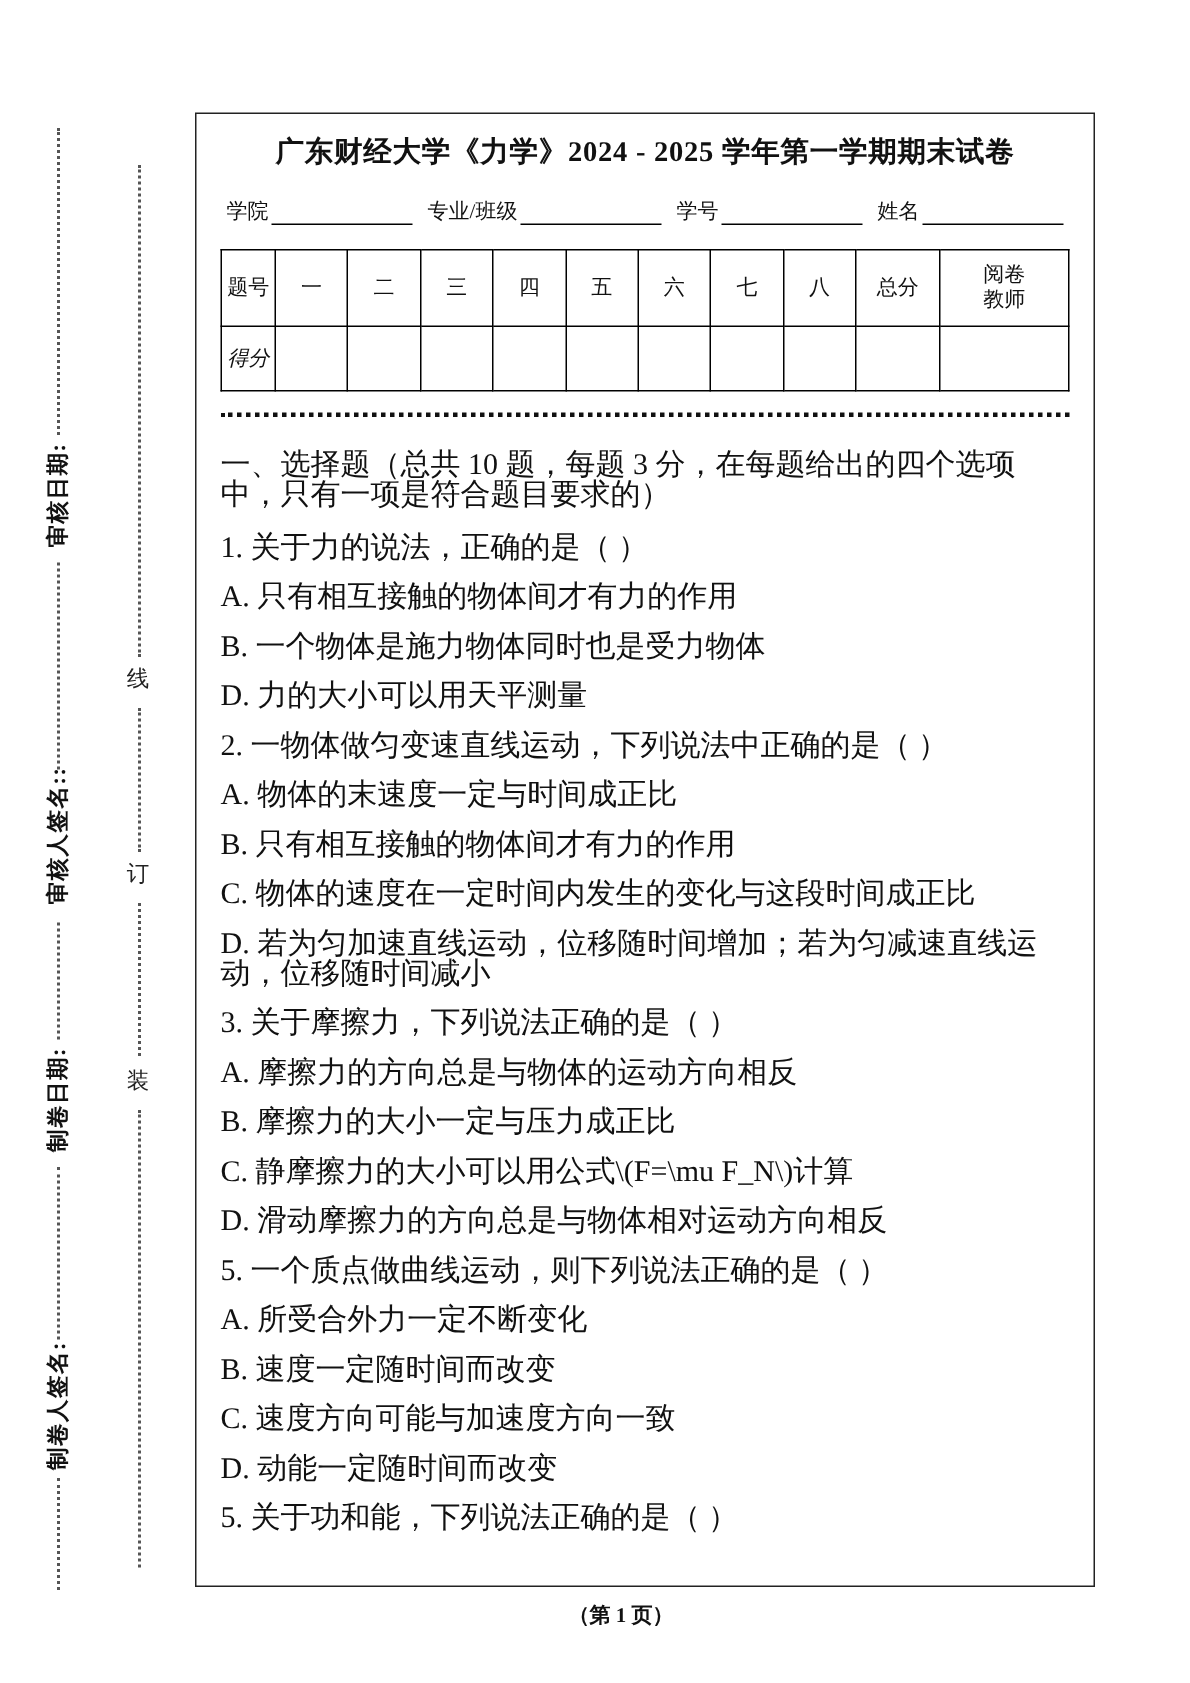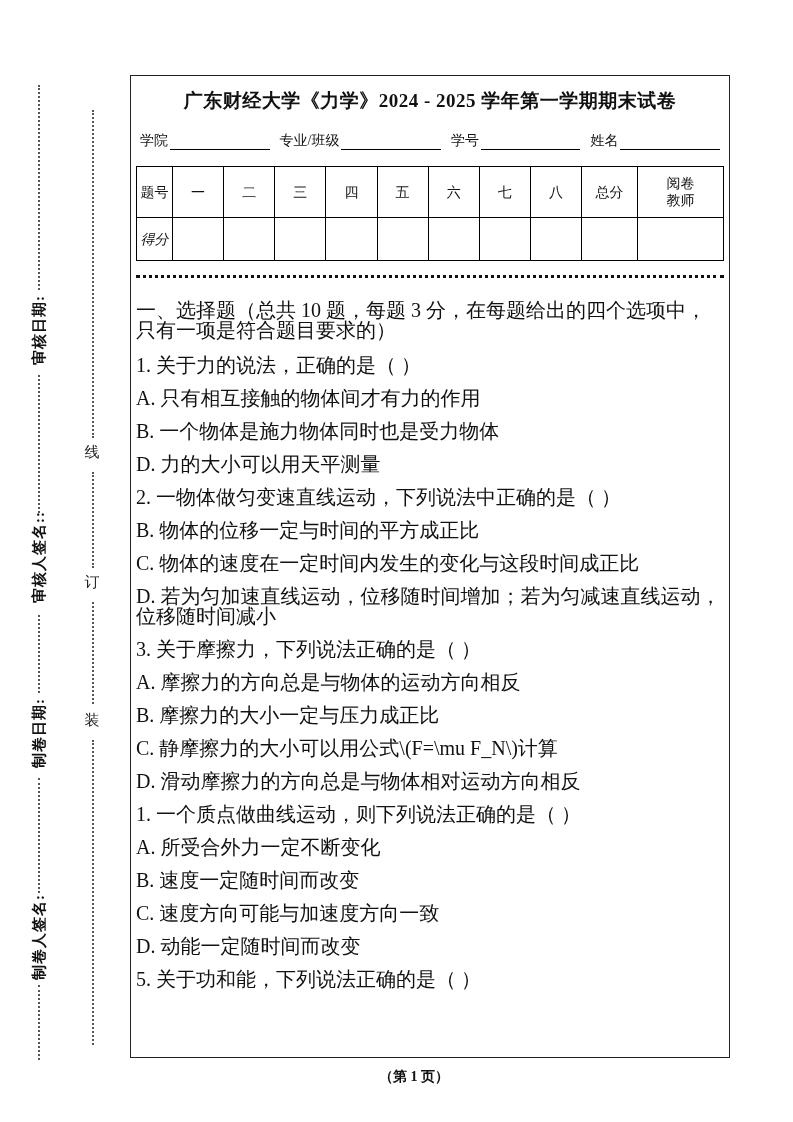--- a/index.html
+++ b/index.html
@@ -10,21 +10,21 @@
   
   .dseg{position:absolute;width:0;border-left:2px dotted #555;}
   .vlabel{
     position:absolute;left:39px;transform:translate(-50%,-50%) rotate(-90deg);
     white-space:nowrap;font-weight:bold;font-size:15px;letter-spacing:1px;color:#111;
   }
   .bchar{position:absolute;left:92px;transform:translateX(-50%);font-size:15px;color:#222;}
   
   .paper{
     position:absolute;left:130px;top:75px;width:600px;height:983px;
-    border:1.5px solid #222;box-sizing:border-box;padding:0 5px;
+    border:1.5px solid #222;box-sizing:border-box;padding:0 16px;
   }
   .title{margin-top:12px;text-align:center;font-weight:bold;font-size:19px;letter-spacing:.5px;}
   .fields{display:flex;margin-top:18px;font-size:14px;padding:0 4px;}
   .flabel{white-space:nowrap;}
   .blank{border-bottom:1px solid #000;height:17px;flex:1;margin:0 10px 0 2px;}
   .blank:last-child{margin-right:0;}
   
   .score-table{width:100%;border-collapse:collapse;margin-top:16px;table-layout:fixed;font-size:14px;}
   .score-table td{border:1px solid #000;text-align:center;vertical-align:middle;padding:2px;word-break:break-all;line-height:17px;}
   .score-table tr:first-child td{height:46px;}
@@ -135,31 +135,32 @@
 
     <div class="content">
       <div class="line heading">一、选择题（总共 10 题，每题 3 分，在每题给出的四个选项中，只有一项是符合题目要求的）</div>
 
       <div class="line">1.  关于力的说法，正确的是（  ）</div>
       <div class="line">A.  只有相互接触的物体间才有力的作用</div>
       <div class="line">B.  一个物体是施力物体同时也是受力物体</div>
       <div class="line">D.  力的大小可以用天平测量</div>
 
       <div class="line">2.  一物体做匀变速直线运动，下列说法中正确的是（  ）</div>
-      <div class="line">B.  物体的位移一定与时间的平方成正比</div>
+      <div class="line">A.  物体的末速度一定与时间成正比</div>
+      <div class="line">B.  只有相互接触的物体间才有力的作用</div>
       <div class="line">C.  物体的速度在一定时间内发生的变化与这段时间成正比</div>
       <div class="line">D.  若为匀加速直线运动，位移随时间增加；若为匀减速直线运动，位移随时间减小</div>
 
       <div class="line">3.  关于摩擦力，下列说法正确的是（  ）</div>
       <div class="line">A.  摩擦力的方向总是与物体的运动方向相反</div>
       <div class="line">B.  摩擦力的大小一定与压力成正比</div>
       <div class="line">C.  静摩擦力的大小可以用公式\(F=\mu F_N\)计算</div>
       <div class="line">D.  滑动摩擦力的方向总是与物体相对运动方向相反</div>
 
-      <div class="line">1.  一个质点做曲线运动，则下列说法正确的是（  ）</div>
+      <div class="line">5.  一个质点做曲线运动，则下列说法正确的是（  ）</div>
       <div class="line">A.  所受合外力一定不断变化</div>
       <div class="line">B.  速度一定随时间而改变</div>
       <div class="line">C.  速度方向可能与加速度方向一致</div>
       <div class="line">D.  动能一定随时间而改变</div>
 
       <div class="line">5.  关于功和能，下列说法正确的是（  ）</div>
     </div>
   </div>
 
   <div class="footer">（第 1 页）</div>

